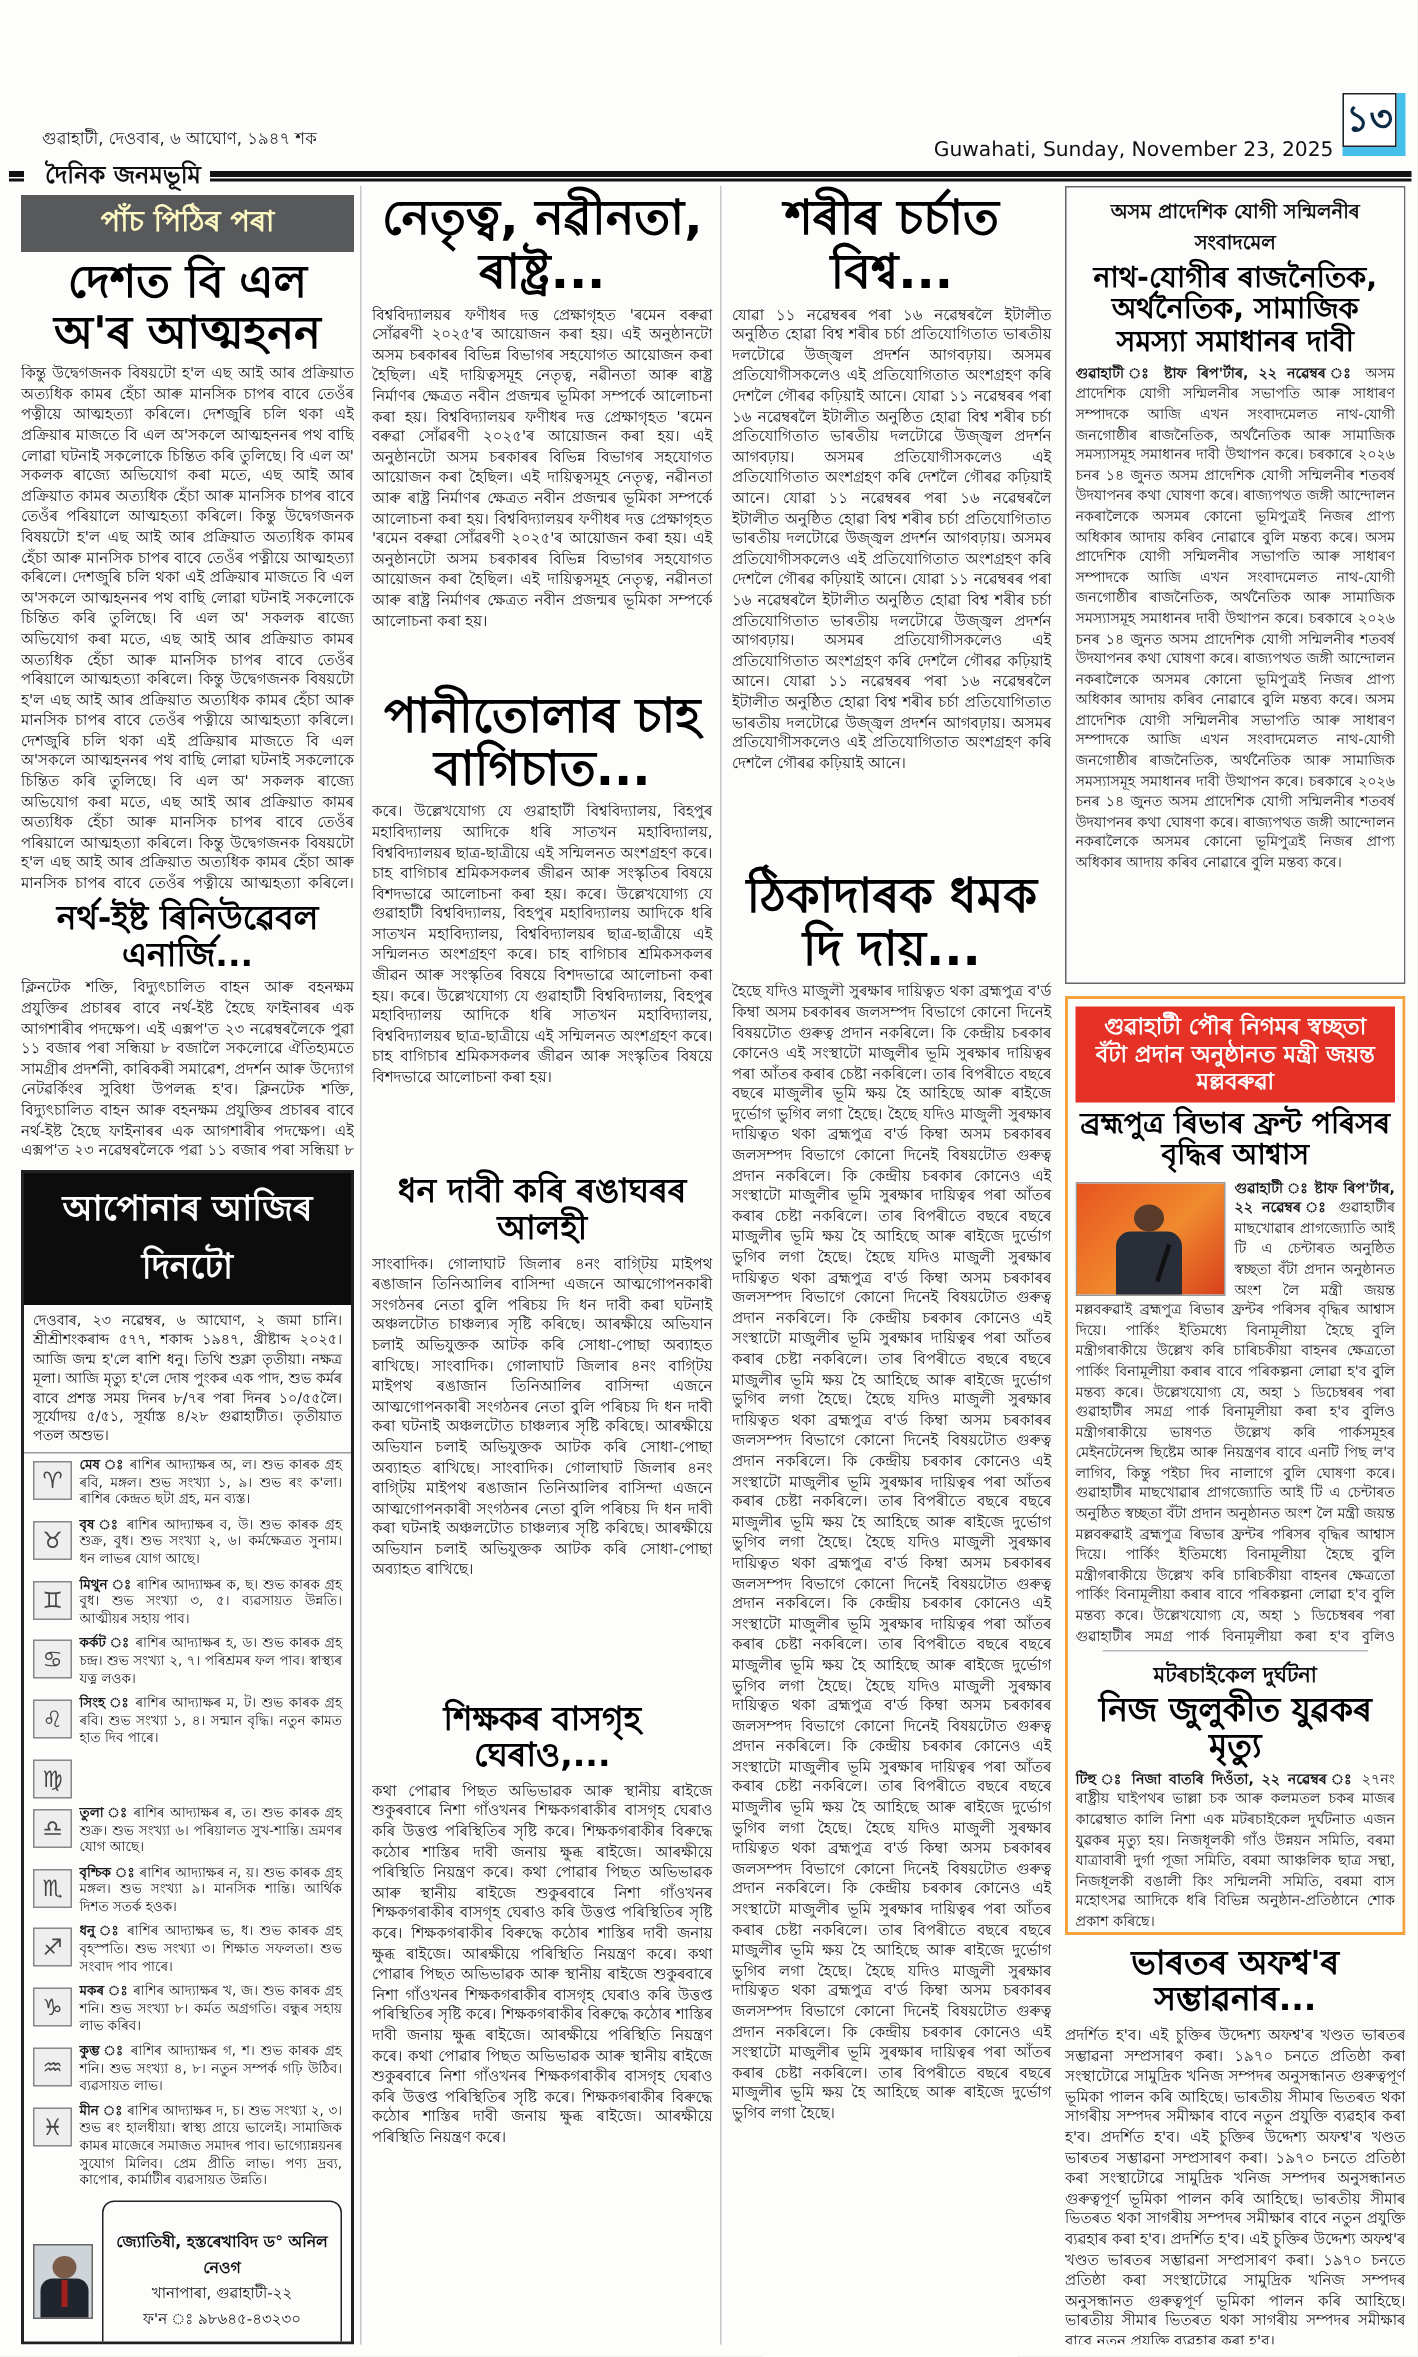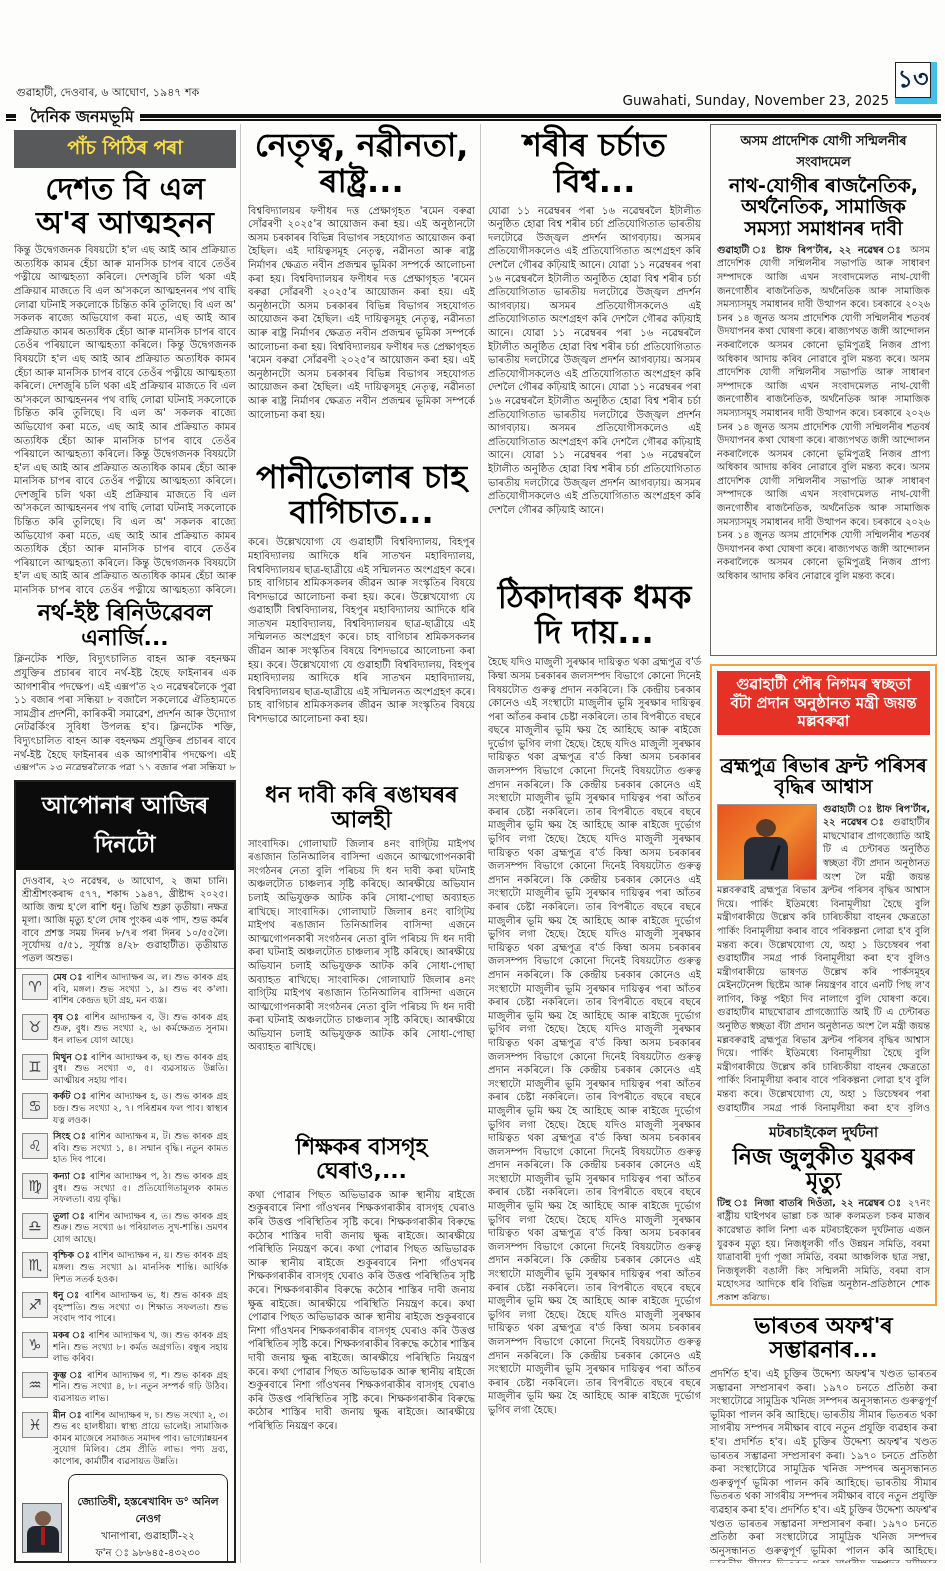--- a/index.html
+++ b/index.html
@@ -2,21 +2,21 @@
 <html><head>
 <meta charset="utf-8">
 <style>
   * { margin:0; padding:0; box-sizing:border-box; }
   html,body { background:#e8e8e8; }
   body { font-family:"DejaVu Sans", sans-serif; color:#111; }
   .page { position:relative; width:945px; height:1571px; background:#fdfdfc; margin:0 auto; overflow:hidden; }
 
   
   .hdr { position:relative; height:118px; }
-  .hdr-date-as { position:absolute; left:16px; top:84px; font-size:11px; color:#222; }
+  .hdr-date-as { position:absolute; left:28px; top:84px; font-size:11px; color:#222; }
   .hdr-date-en { position:absolute; right:56px; top:92px; font-size:13.5px; font-weight:normal; color:#111; }
   .pagenum-box { position:absolute; right:8px; top:62px; width:42px; height:42px; background:#45bfe8;padding-left:28px; }
   .pagenum-inner { position:absolute; left:0; top:0; width:36px; height:36px; background:#fff; border:1px solid #222;
                    display:flex; align-items:center; justify-content:center; font-size:24px; font-weight:bold; color:#0b2a45; }
   .mast-row { position:absolute; left:0; right:0; top:104px; display:flex; align-items:center; }
   .mast-label { font-size:16px; font-weight:bold; white-space:nowrap; padding:0 6px 0 14px; color:#111; }
   .mast-rule { flex:1; height:7px; border-top:4px solid #111; border-bottom:2px solid #111; margin-right:4px; }
   .mast-rule-l { width:10px; height:7px; border-top:4px solid #111; border-bottom:2px solid #111; margin-left:6px; }
 
   
@@ -29,21 +29,21 @@
 
   .body-txt { font-size:10px; line-height:13.6px; text-align:justify; color:#1a1a1a; overflow:hidden; }
   .dateline { font-weight:bold; }
   .hl { font-weight:bold; text-align:center; line-height:1.12; color:#000; }
   .hl-xl { font-size:30px; }
   .hl-lg { font-size:32px; }
   .hl-md { font-size:22px; }
   .hl-sm { font-size:19px; }
 
   
-  .cont-banner { background:#58595b; color:#fde047; text-align:center; font-size:19px; font-weight:bold;
+  .cont-banner { background:#58595b; color:#fef9c3; text-align:center; font-size:19px; font-weight:bold;
                  padding:3px 0; margin:6px 0 4px 0; }
   .horo-box { border:2px solid #222; margin-top:10px; flex:1; display:flex; flex-direction:column; overflow:hidden; }
   .horo-banner { background:#0c0c0c; color:#fff; text-align:center; font-size:23px; font-weight:bold; padding:5px 0; }
   .horo-intro { font-size:9.5px; line-height:12.8px; text-align:justify; padding:5px 6px 3px 6px; border-bottom:1px solid #999; }
   .sign-row { display:flex; gap:5px; padding:3px 6px 2px 6px; }
   .sign-icon { width:26px; height:26px; min-width:26px; border:1px solid #888; background:#eee;
                display:flex; align-items:center; justify-content:center; font-size:15px; color:#444; margin-top:2px; }
   .sign-text { font-size:9px; line-height:11.6px; text-align:justify; color:#1a1a1a; }
   .sign-name { font-weight:bold; }
   .astro-box { display:flex; gap:6px; align-items:center; padding:4px 6px 6px 6px; margin-top:auto; }
@@ -53,21 +53,21 @@
   .astro-photo .tie { position:absolute; left:18px; top:23px; width:4px; height:18px; background:#a02020; }
   .astro-oval { flex:1; border:1.5px solid #222; border-radius:8px; text-align:center; padding:19px 4px; }
   .astro-l1 { font-size:10.5px; font-weight:bold; }
   .astro-l2, .astro-l3 { font-size:10px; }
 
   
   .box-article { border:1px solid #666; padding:6px 6px 4px 6px; }
   .kicker { font-size:13px; font-weight:bold; text-align:center; }
   .yellow-box { border:2px solid #f2a33c; margin-top:8px; padding:5px 5px 4px 5px; }
   .red-banner { background:#e53126; color:#fff; text-align:center; font-weight:bold; font-size:15px;
-                line-height:1.25; padding:4px 2px; margin-bottom:20px; }
+                line-height:1.25; padding:4px 2px; margin-bottom:4px; }
   .photo-left { float:left; width:100px; height:76px; margin:2px 6px 2px 0; border:1px solid #999;
                 background:linear-gradient(135deg,#e8541f 0%,#f08a2e 55%,#d8401c 100%); position:relative; overflow:hidden; }
   .photo-left .fig-head { position:absolute; left:38px; top:14px; width:20px; height:18px; border-radius:50%; background:#5a3a28; }
   .photo-left .fig-body { position:absolute; left:26px; top:32px; width:44px; height:44px; background:#2a2e38; border-radius:10px 10px 0 0; }
   .photo-left .fig-mic { position:absolute; left:56px; top:40px; width:3px; height:26px; background:#111; transform:rotate(18deg); }
   .sep-hair { border-top:1px solid #bbb; margin:4px 18px; }
 
   .mt2{margin-top:2px;} .mt4{margin-top:4px;} .mt6{margin-top:6px;} .mt8{margin-top:8px;}
   .grow { flex:1; }
 </style>
@@ -122,21 +122,20 @@
     <div class="sign-text"><span class="sign-name">কৰ্কট ঃ</span> <span>ৰাশিৰ আদ্যাক্ষৰ হ, ড। শুভ কাৰক গ্ৰহ চন্দ্ৰ। শুভ সংখ্যা ২, ৭। পৰিশ্ৰমৰ ফল পাব। স্বাস্থ্যৰ যত্ন লওক।</span></div>
   </div>
 
   <div class="sign-row">
     <div class="sign-icon">♌</div>
     <div class="sign-text"><span class="sign-name">সিংহ ঃ</span> <span>ৰাশিৰ আদ্যাক্ষৰ ম, ট। শুভ কাৰক গ্ৰহ ৰবি। শুভ সংখ্যা ১, ৪। সন্মান বৃদ্ধি। নতুন কামত হাত দিব পাৰে।</span></div>
   </div>
 
   <div class="sign-row">
     <div class="sign-icon">♍</div>
-    <div class="sign-text"><span class="sign-name">কন্যা ঃ</span> <span>ৰাশিৰ আদ্যাক্ষৰ প, ঠ। শুভ কাৰক গ্ৰহ বুধ। শুভ সংখ্যা ৫। প্ৰতিযোগিতামূলক কামত সফলতা। ব্যয় বৃদ্ধি।</span></div>
   </div>
 
   <div class="sign-row">
     <div class="sign-icon">♎</div>
     <div class="sign-text"><span class="sign-name">তুলা ঃ</span> <span>ৰাশিৰ আদ্যাক্ষৰ ৰ, ত। শুভ কাৰক গ্ৰহ শুক্ৰ। শুভ সংখ্যা ৬। পৰিয়ালত সুখ-শান্তি। ভ্ৰমণৰ যোগ আছে।</span></div>
   </div>
 
   <div class="sign-row">
     <div class="sign-icon">♏</div>
     <div class="sign-text"><span class="sign-name">বৃশ্চিক ঃ</span> <span>ৰাশিৰ আদ্যাক্ষৰ ন, য়। শুভ কাৰক গ্ৰহ মঙ্গল। শুভ সংখ্যা ৯। মানসিক শান্তি। আৰ্থিক দিশত সতৰ্ক হওক।</span></div>

